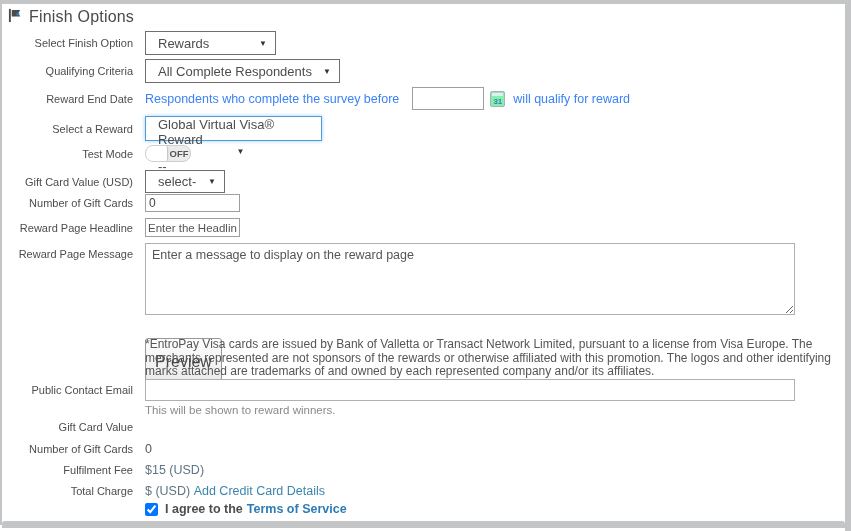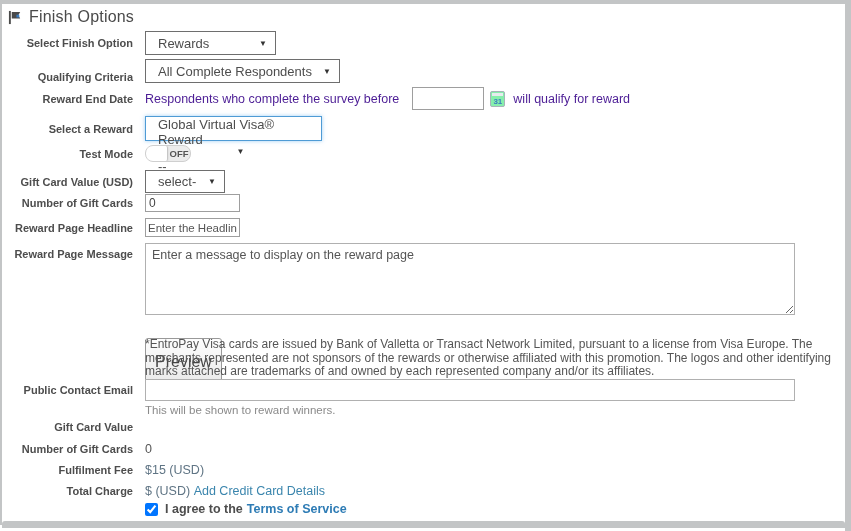--- a/index.html
+++ b/index.html
@@ -8,49 +8,49 @@
   .page {
     position:relative; width:851px; height:531px; background:#fff; overflow:hidden;
   }
   
   .strip { position:absolute; background:#c3c5c6; }
   .strip-top { left:0; right:0; top:0; height:4px; }
   .strip-left { left:0; top:0; bottom:6px; width:2px; }
   .strip-right { right:0; top:0; bottom:0; width:6px; }
   .strip-bottom { left:2px; right:6px; bottom:3px; height:7px; border-radius:3px 3px 0 0; }
 
-  .header { position:absolute; left:8px; top:8px; display:flex; align-items:center; gap:6px; }
+  .header { position:absolute; left:8px; top:8px; display:flex; align-items:flex-start; gap:6px; }
   .header .title { font-size:16px; color:#4a4a4a; letter-spacing:.2px; }
   .flag { width:15px; height:15px; display:block; }
 
   .row { position:absolute; left:2px; right:10px; display:flex; align-items:center; }
   .row .lbl {
     width:131px; flex-shrink:0; text-align:right; margin-right:12px;
-    font-size:11px; font-weight:bold; color:#4d4d4d; line-height:12px;
+    font-size:11px; font-weight:normal; color:#4d4d4d; line-height:12px;
   }
   .row.top-align { align-items:flex-start; }
   .row.top-align .lbl { padding-top:5px; }
 
-  .r1 { top:31px; }  .r2 { top:59px;align-items:flex-end; }  .r3 { top:87px; }  .r4 { top:116px; }
+  .r1 { top:31px; }  .r2 { top:59px; }  .r3 { top:87px; }  .r4 { top:116px; }
   .r5 { top:145px; } .r6 { top:170px; } .r7 { top:194px; } .r8 { top:218px; }
   .r9 { top:243px; } .r10 { top:318px; } .r11 { top:338px; } .r12 { top:379px; }
   .r13 { top:421px; } .r14 { top:442px; } .r15 { top:463px; } .r16 { top:484px; }
   .r17 { top:502px; }
   .no-lbl { padding-left:143px; }
 
   .selbox {
     display:flex; align-items:center; justify-content:space-between;
     border:1px solid #6e6e6e; background:#fff; height:24px;
     padding:0 8px 0 12px; font-size:13px; color:#4d4d4d; cursor:pointer;
   }
   .selbox .caret { font-size:8px; color:#333; margin-left:10px; }
   .selbox.focused { border:1px solid #4f9bd5; box-shadow:0 0 4px rgba(82,168,236,.55); }
   .w154 { width:131px; } .w195 { width:195px; } .w177 { width:177px; height:25px;flex-direction:column; } .w80 { width:80px; height:23px; }
 
-  .plain { font-size:12.5px; color:#4c1d95; }
+  .plain { font-size:12.5px; color:#3b82f6; }
   .date-input { width:72px; height:23px; border:1px solid #9e9e9e; margin-left:13px; margin-right:6px; font-size:12px; color:#444; padding:0 4px; }
   .cal {
     width:15px; height:16px; border:1px solid #a9b2ba; background:#86efac; border-radius:2px;
     position:relative; margin-right:8px; cursor:pointer; flex-shrink:0;
   }
   .cal::before { content:""; position:absolute; left:1px; right:1px; top:1px; height:3px; background:#e7ebee; }
   .cal .d { position:absolute; left:0; right:0; bottom:0px; text-align:center; font-size:8px; font-weight:bold; color:#3a7bbf; }
 
   .toggle { display:flex; width:46px; height:17px; border:1px solid #cfcfcf; border-radius:8px; background:#ececec; cursor:pointer; overflow:hidden; }
   .toggle .knob { width:22px; background:#fff; border-right:1px solid #c6c6c6; border-radius:2px; box-shadow:0 0 2px rgba(0,0,0,.15); }

